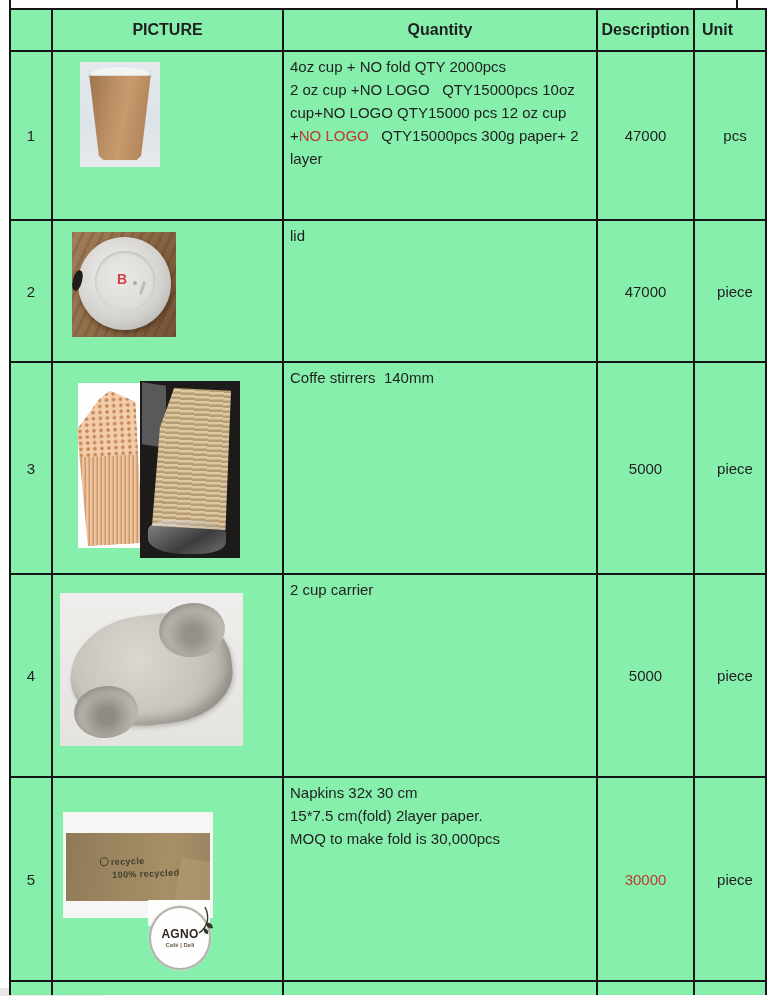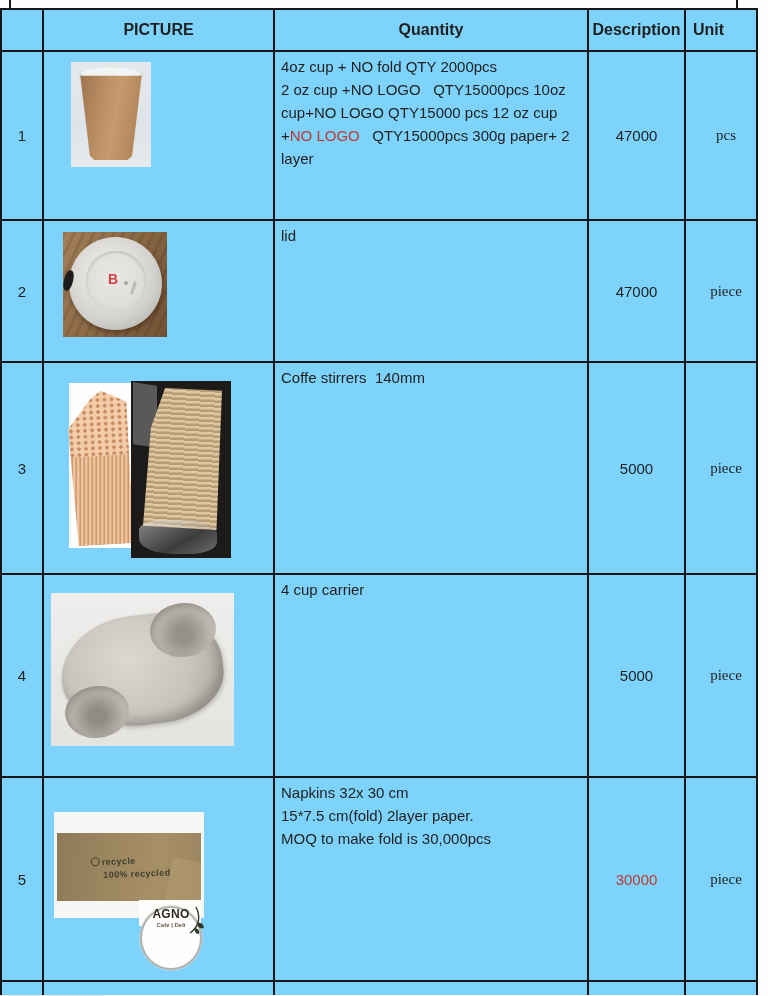--- a/index.html
+++ b/index.html
@@ -5,32 +5,32 @@
   html,body{margin:0;padding:0;background:#ffffff;width:768px;height:996px;overflow:hidden;
     font-family:"Liberation Sans",sans-serif;color:#1f1f1f;}
   .page{position:relative;width:768px;height:996px;background:#fdfdfd;}
 
   
   .stub{position:absolute;top:0;width:2px;height:8px;background:#161616;}
   .stub-left{left:9px;} .stub-right{left:736px;}
   .smudge{position:absolute;left:0;top:988px;width:104px;height:8px;background:#cccccc;opacity:.45;}
 
   
-  .order-table{position:absolute;left:0;top:8px;display:grid;
+  .order-table{position:absolute;left:9px;top:8px;display:grid;
     grid-template-columns:42px 231px 314px 97px 70px;
     grid-template-rows:42px 169px 142px 212px 203px 204px 13px;
-    border:2px solid #161616;border-bottom:none;background:#7dd3fc;}
+    border:2px solid #161616;border-bottom:none;background:#86efac;}
   .td,.th{box-sizing:border-box;border-right:2px solid #161616;border-bottom:2px solid #161616;
     position:relative;overflow:hidden;}
   .lastcol{border-right:none;}
   .partial{border-bottom:none;}
   .th{display:flex;align-items:center;justify-content:center;font-weight:bold;font-size:16px;}
   .th-unit{justify-content:flex-start;padding-left:7px;}
   .cell-center{display:flex;align-items:center;justify-content:center;font-size:15px;}
-  .cell-unit{padding-left:10px;font-family:Liberation Serif, serif;}
+  .cell-unit{padding-left:10px;}
   .desc{padding:3px 6px;font-size:15px;line-height:23px;}
   .dline{white-space:pre;}
   .red{color:#bd3a34;}
 
   
   .cup-photo{position:absolute;left:27px;top:10px;width:80px;height:105px;
     background:linear-gradient(180deg,#e3e9ec,#dde3e8 60%,#e7eaeb);}
   .cup-rim{position:absolute;left:9px;top:5px;width:62px;height:16px;background:#f2f4f3;
     border-radius:50%;box-shadow:inset 0 -2px 2px rgba(150,162,170,.55),0 1px 2px rgba(110,125,135,.35);}
   .cup-body{position:absolute;left:8px;top:13px;width:64px;height:85px;
@@ -96,21 +96,21 @@
   .napkin-corner{position:absolute;right:0;bottom:0;width:36px;height:44px;opacity:.55;
     background:#b59c74;clip-path:polygon(22% 0,100% 12%,100% 100%,0 100%);}
   .napkin-print{position:absolute;left:34px;top:22px;color:#3f4030;transform:rotate(-2deg);
     font-size:9px;line-height:13px;font-weight:bold;letter-spacing:.4px;}
   .recycle-icon{display:inline-block;width:7px;height:7px;border:1px solid #3f4030;
     border-radius:50%;margin-right:2px;vertical-align:-1px;}
   .print-l2{margin-left:12px;}
   .logo-patch{position:absolute;left:95px;top:122px;width:62px;height:26px;background:#fdfdfc;}
   .agno-logo{position:absolute;left:96px;top:128px;width:58px;height:60px;border-radius:50%;
     background:#fefefe;border:2px solid #b3b2ac;box-shadow:0 0 0 1px rgba(215,215,210,.55);
-    display:flex;flex-direction:column;align-items:center;justify-content:flex-start;}
+    display:flex;flex-direction:column;align-items:center;justify-content:center;}
   .agno-name{font-size:12px;font-weight:800;color:#30271e;letter-spacing:.3px;line-height:12px;}
   .agno-tag{font-size:6px;font-weight:bold;color:#6d5c48;margin-top:2px;}
   .logo-leaf{position:absolute;right:-5px;top:-3px;}
 </style>
 </head>
 <body>
 
 <div class="page">
   <div class="stub stub-left"></div>
   <div class="stub stub-right"></div>
@@ -212,21 +212,21 @@
         <span>4</span>
       </div>
     <div class="td">
       <div class="carrier-photo">
         <div class="carrier-body"></div>
         <div class="well-left"></div>
         <div class="well-right"></div>
       </div>
     </div>
     <div class="td desc">
-      <div class="dline"><span>4 cup carrier</span></div>
+      <div class="dline"><span>2 cup carrier</span></div>
     </div>
     <div class="td cell-center">
         <span>5000</span>
       </div>
     <div class="td cell-center cell-unit lastcol">
         <span>piece</span>
       </div>
 
     <div class="td cell-center">
         <span>5</span>

